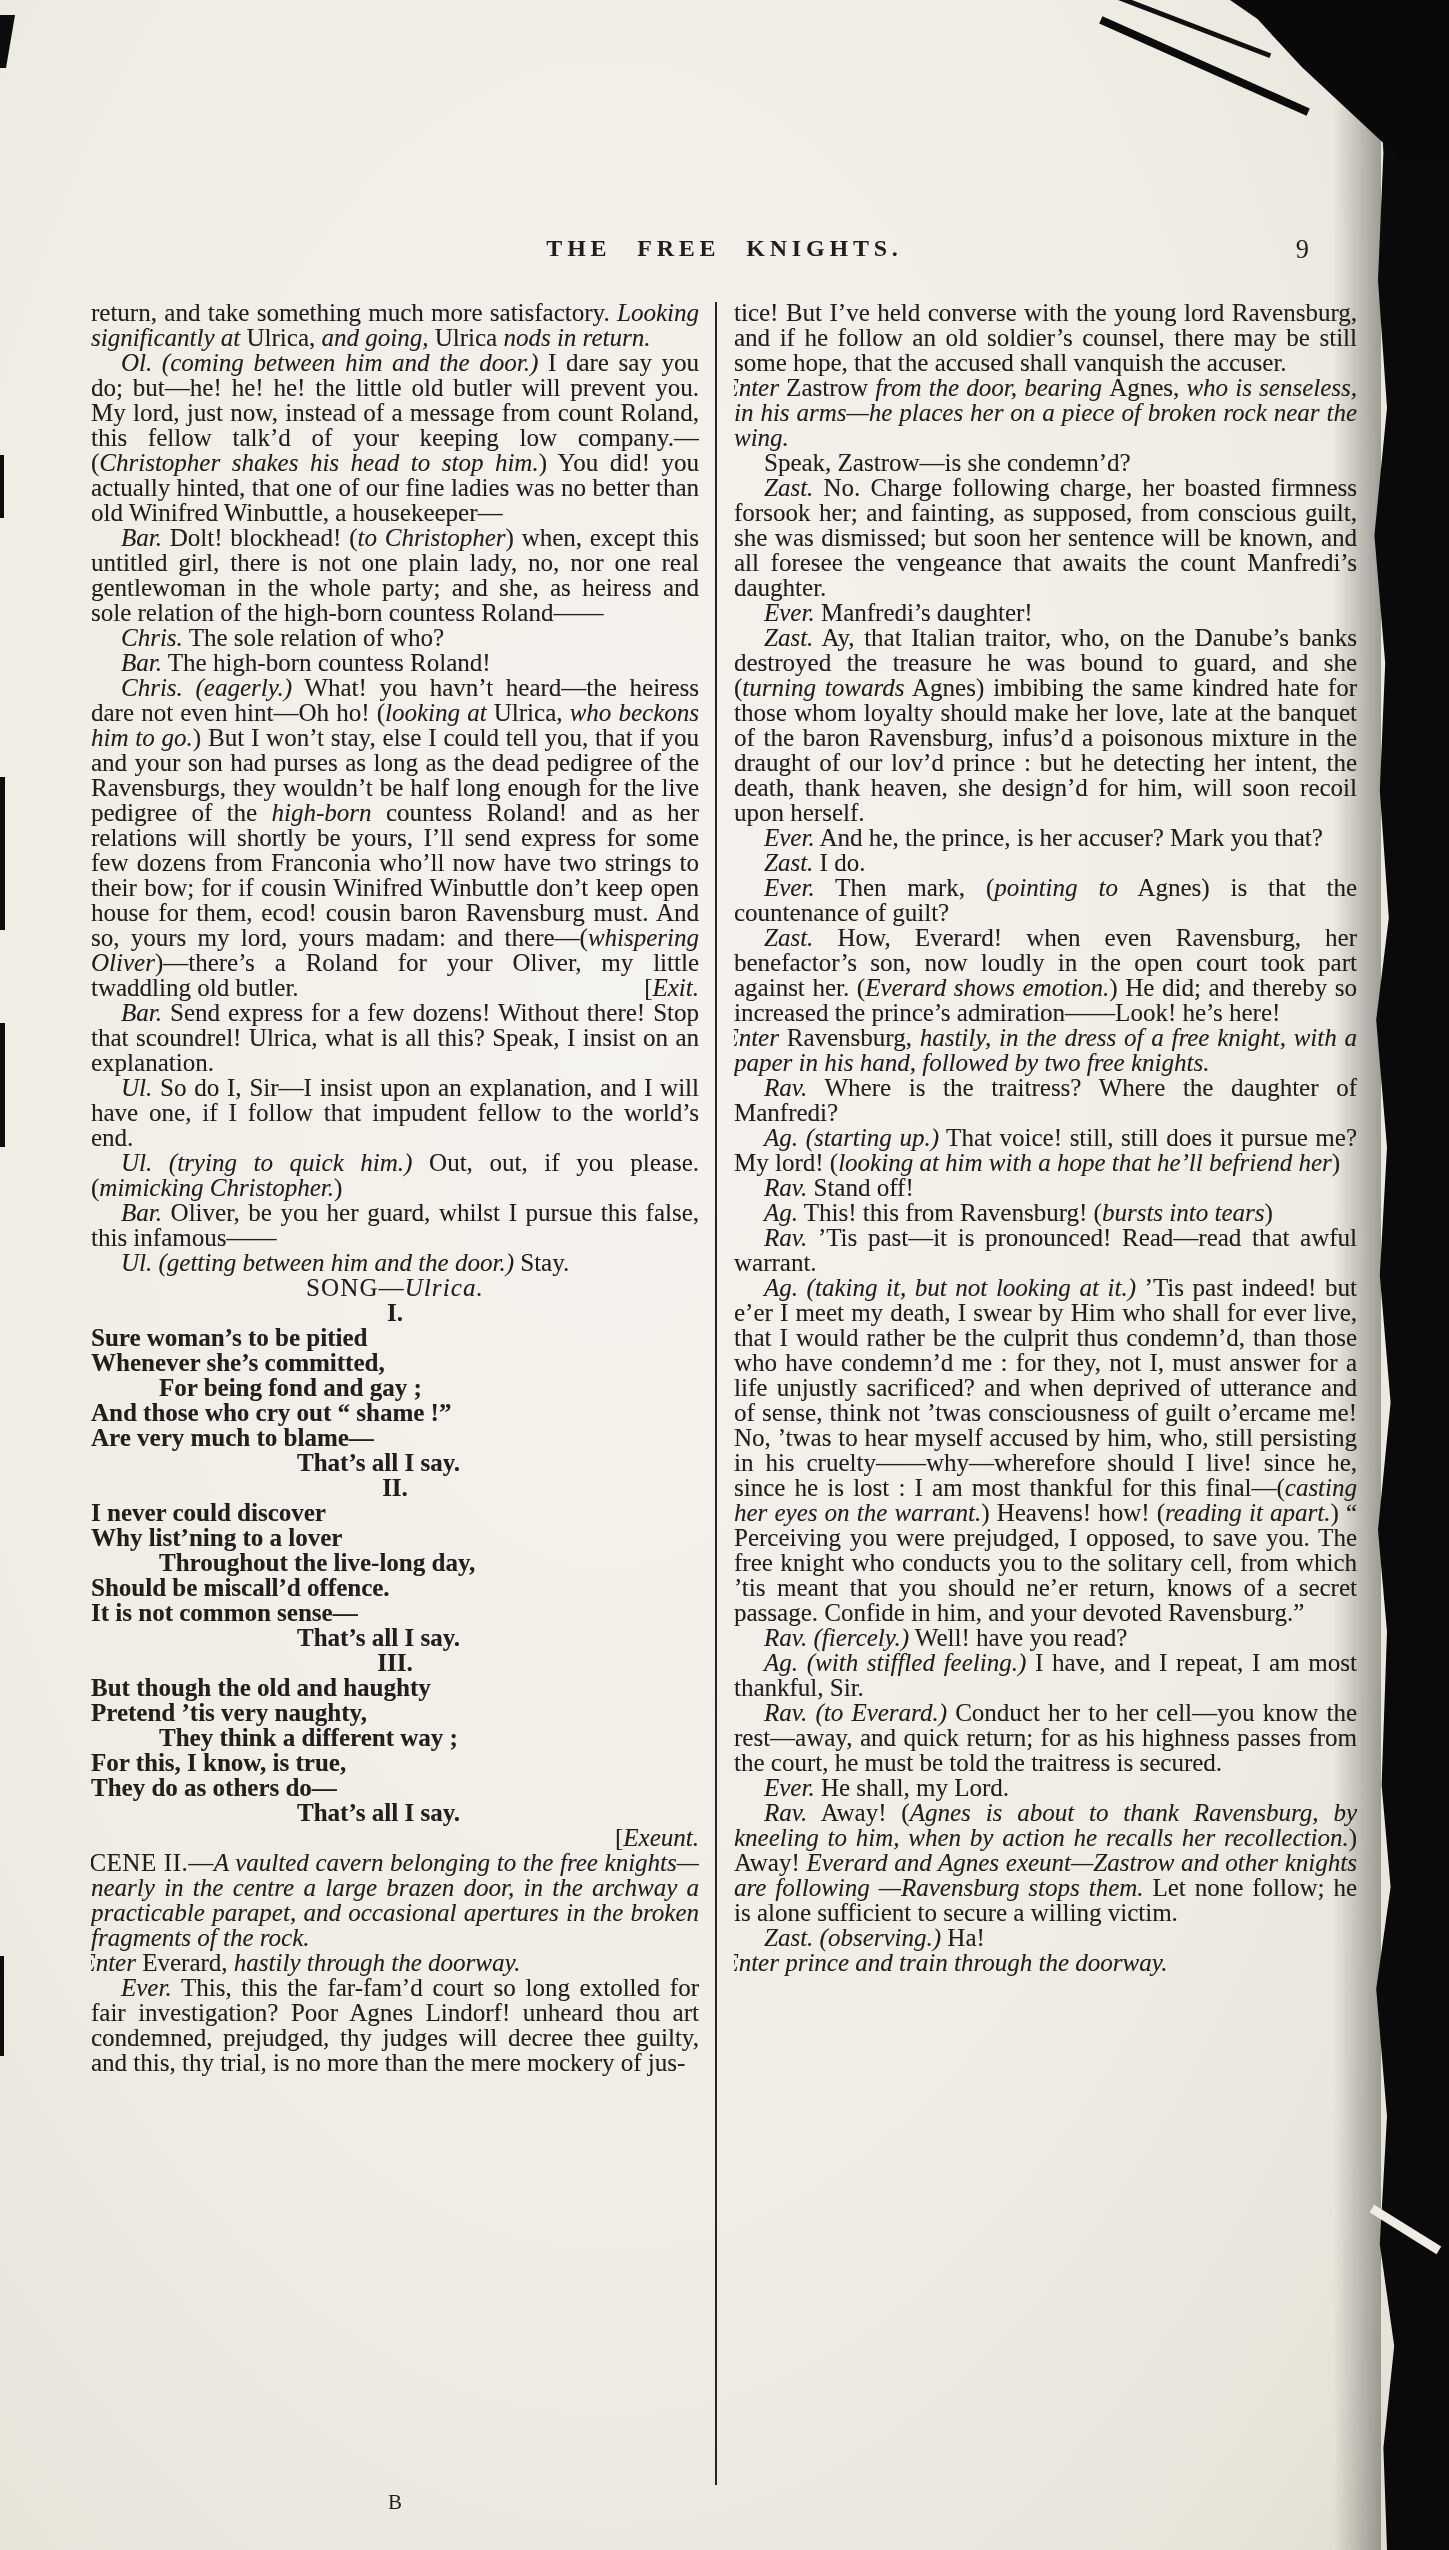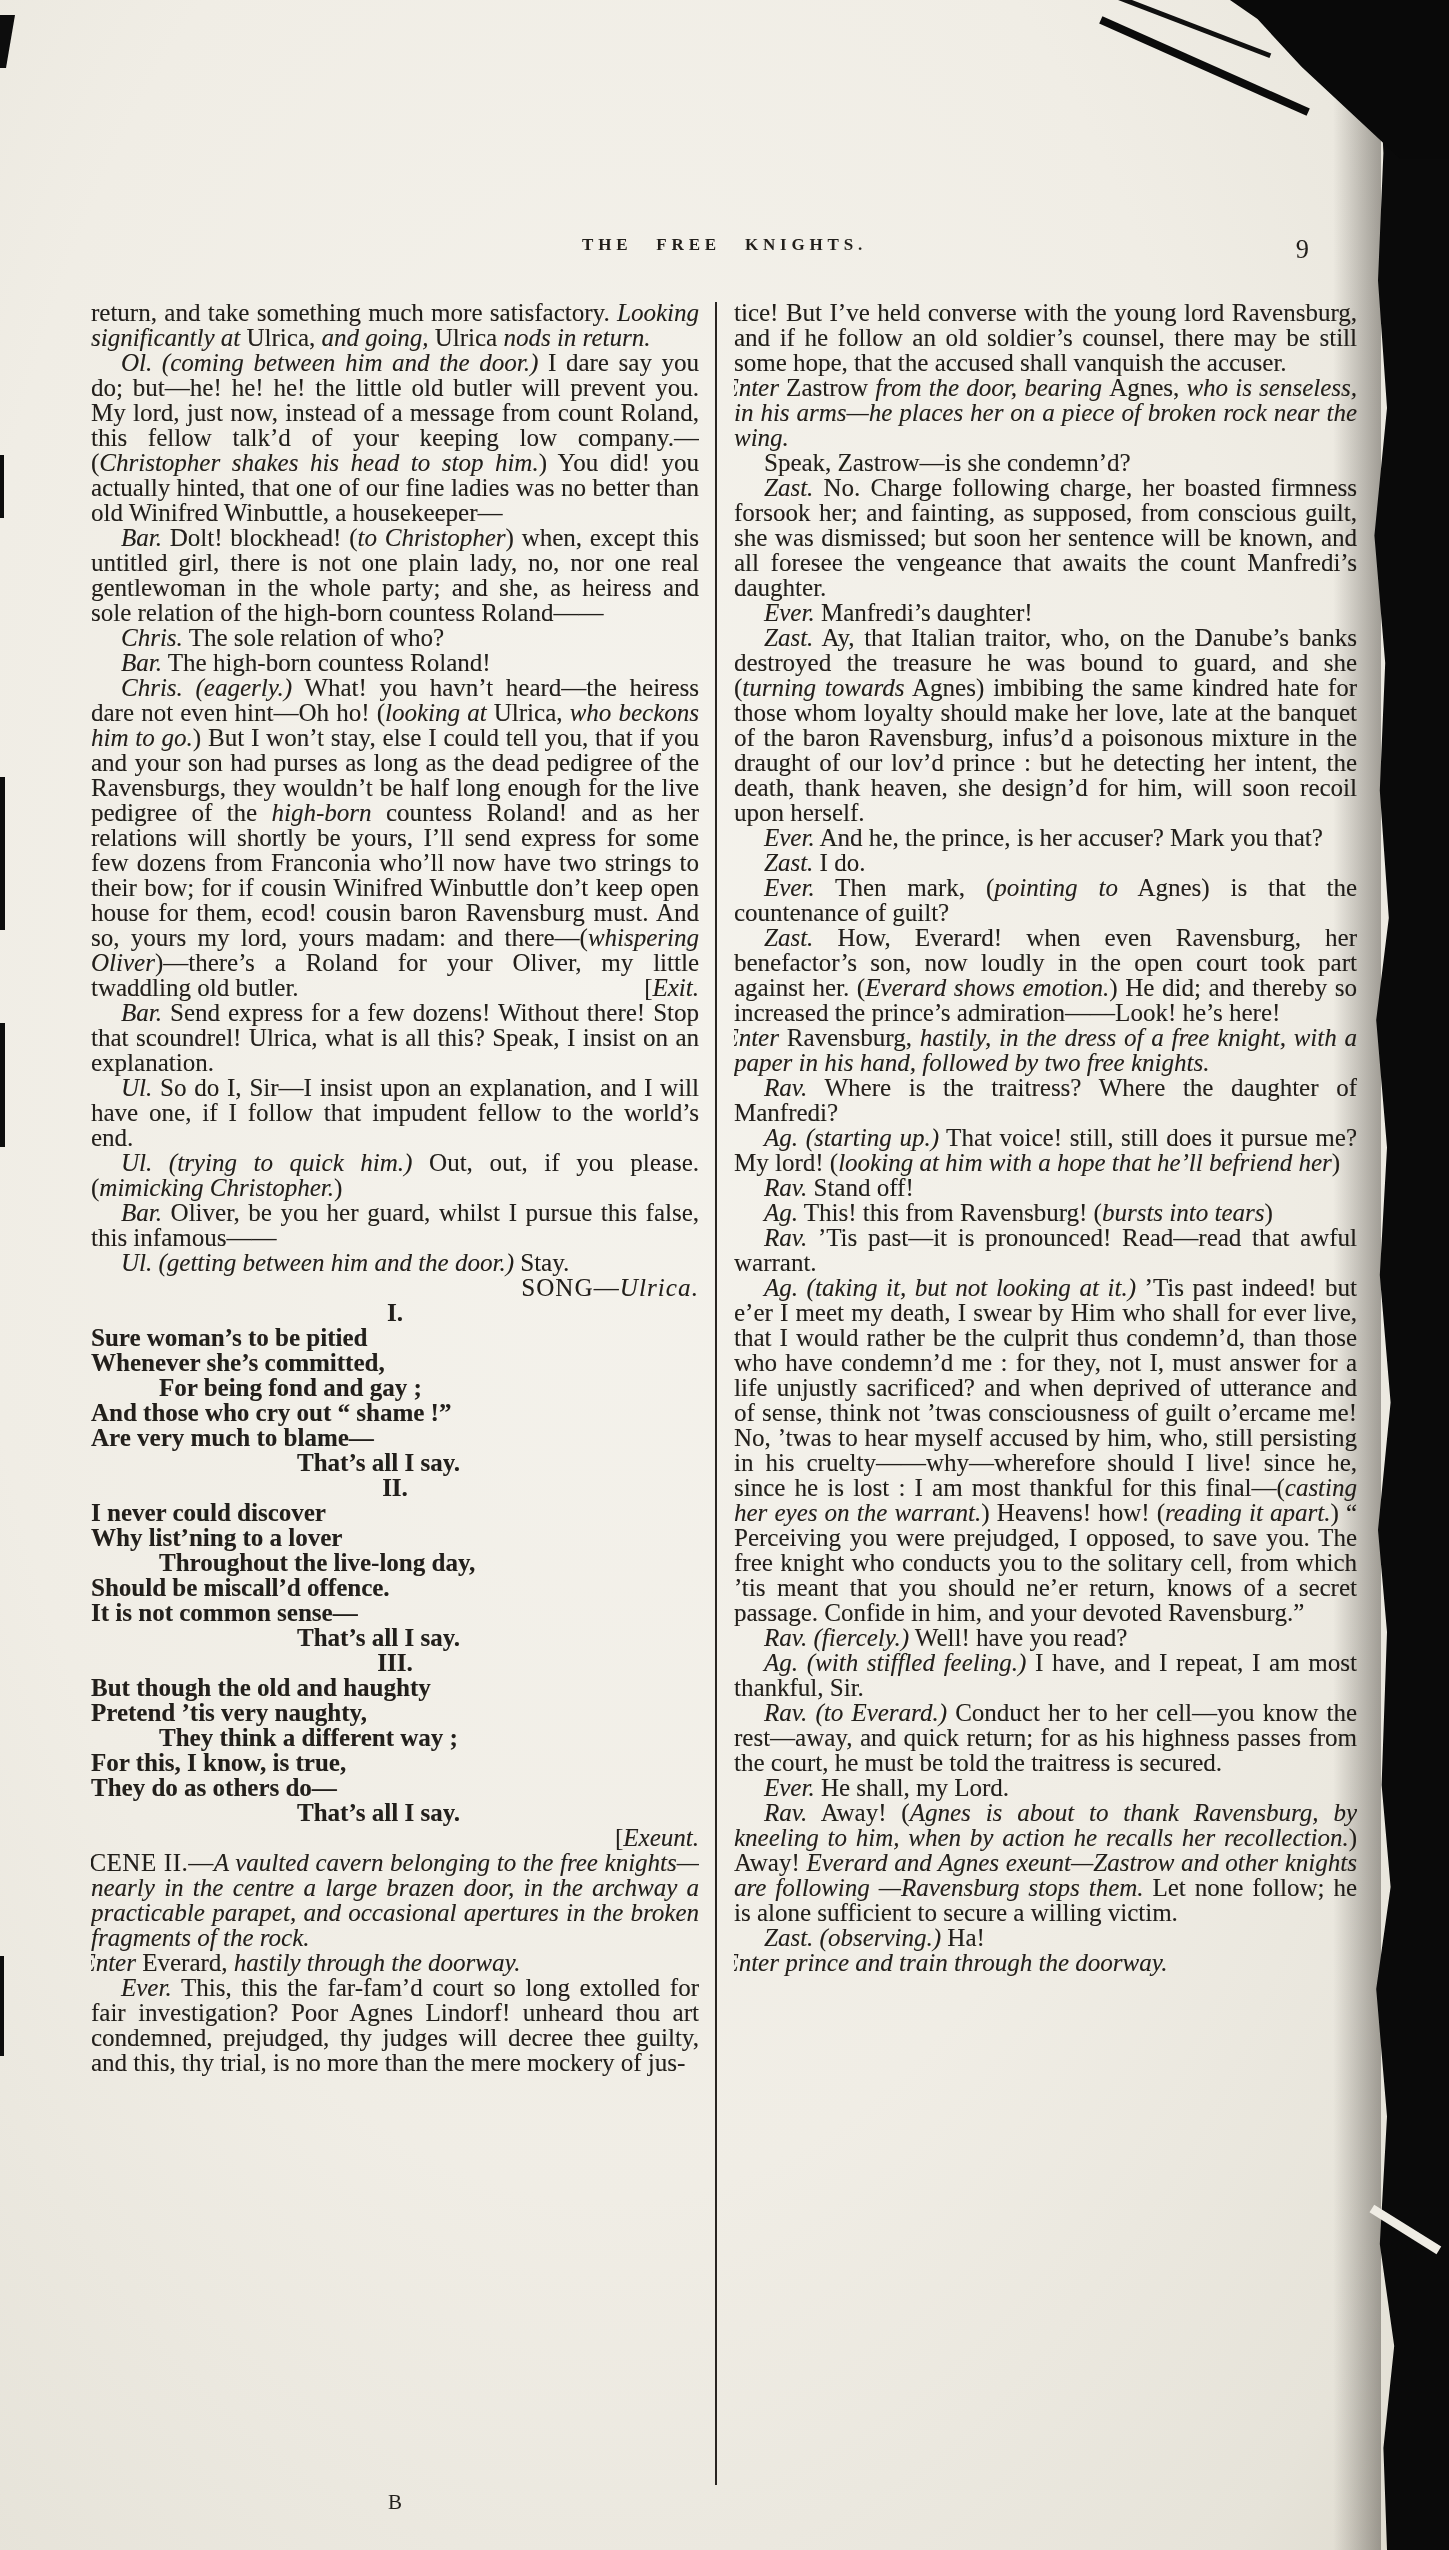--- a/index.html
+++ b/index.html
@@ -11,21 +11,21 @@
   .page{
     position:absolute;inset:0;
     background:
       radial-gradient(ellipse at 42% 38%, #f5f3ed 0%, #f0ede5 55%, #e6e3d9 88%, #ddd9cd 100%);
     color:#221f1b;
   }
   
   .header{position:absolute;top:235px;left:90px;width:1269px;height:37px;}
   .running-title{
     position:absolute;left:50%;transform:translateX(-50%);
-    font-size:17px;font-weight:700;letter-spacing:4.8px;word-spacing:15px;
+    font-size:24px;font-weight:700;letter-spacing:4.8px;word-spacing:15px;
     white-space:nowrap;
   }
   .page-number{position:absolute;right:50px;top:-1.1px;font-size:26.4px;}
   
   .col{
     position:absolute;top:300px;height:2191px;overflow:hidden;
     font-size:25px;line-height:25px;text-align:justify;
     text-shadow:0.2px 0.2px 0 rgba(45,38,30,0.35);
   }
   .col-left{left:91px;width:608px;}
@@ -33,21 +33,21 @@
   .rule{position:absolute;left:715px;top:302px;width:1.6px;height:2183px;background:#2a2522;}
   
   p.blk{margin:0;padding:0;}
   .blk em{font-style:italic;}
   .speech{text-indent:1.2em;}
   .cont{text-indent:0;}
   .stage{font-style:italic;padding-left:29px;text-indent:-10.6px;}
   .stage em{font-style:normal;}
   .scene{font-style:italic;padding-left:16px;text-indent:-16px;margin-top:2.1px;}
   .scene em{font-style:normal;letter-spacing:0.5px;}
-  .center{text-align:right;text-indent:0;margin:8.5px 0 5.3px;letter-spacing:1.1px;}
+  .center{text-align:center;text-indent:0;margin:8.5px 0 5.3px;letter-spacing:1.1px;}
   .num{text-align:center;text-indent:0;font-weight:700;padding-left:137px;margin:5.3px 0 1.1px;}
   .song{font-weight:700;padding-left:37px;text-align:left;text-indent:0;margin-bottom:1.1px;}
   .songline{display:block;}
   .songline.ind0{margin-left:0;}
   .songline.ind1{margin-left:68px;}
   .songline.ind2{margin-left:206px;}
   .right{text-align:right;text-indent:0;padding-right:16px;margin:2.1px 0 2.1px;}
   .tail{float:right;font-style:normal;}
   .tail em{font-style:italic;}
   

